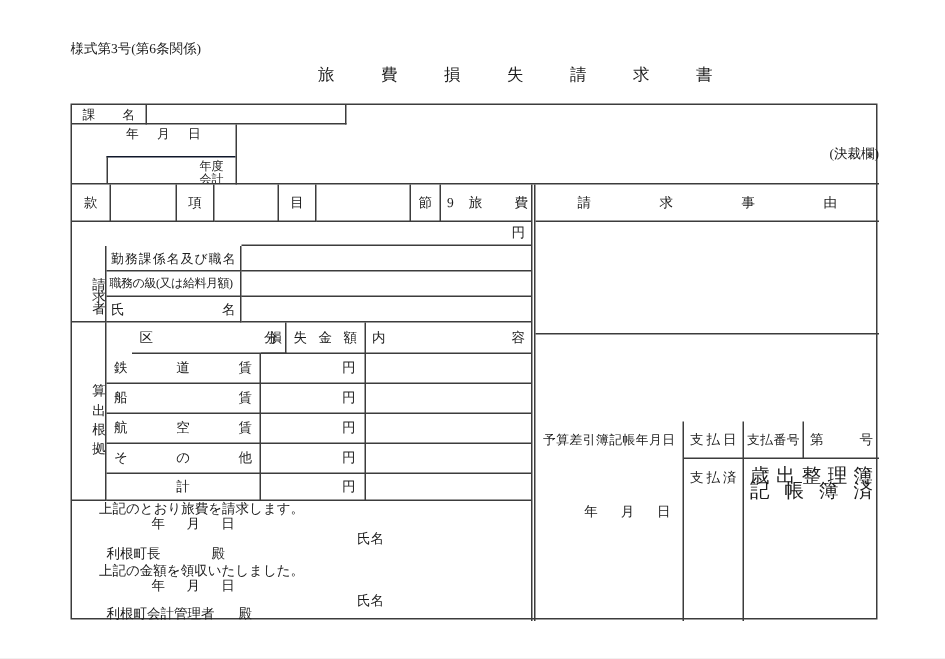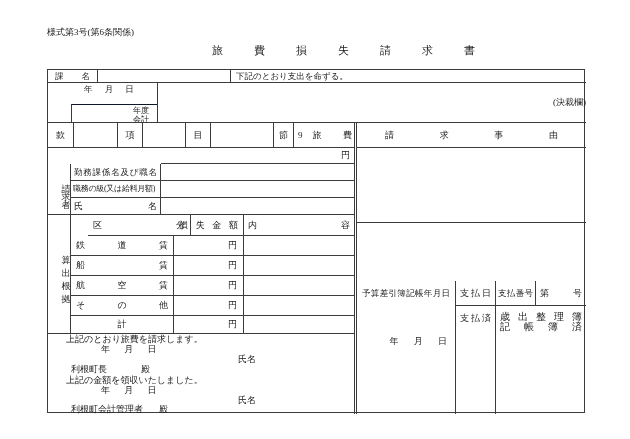--- a/index.html
+++ b/index.html
@@ -28,21 +28,20 @@
 <div class="page">
 
   <div class="abs line" style="left:47px;top:28px;font-size:9px;">様式第3号(第6条関係)</div>
 
   <div class="abs line" style="left:212px;top:45px;font-size:11px;letter-spacing:31px;">旅費損失請求書</div>
 
   <div class="form-table">
 
     <div class="cell bR bB jc" style="left:0;top:0;width:50px;height:13px;line-height:12px;padding:0 7px;font-size:8.5px;">課名</div>
     <div class="cell bR bB" style="left:50px;top:0;width:133px;height:13px;"></div>
-    <div class="cell bB" style="left:183px;top:0;width:355px;height:13px;line-height:12px;padding-left:5px;font-size:8.5px;">下記のとおり支出を命ずる。</div>
 
     <div class="cell bR bB" style="left:0;top:13px;width:110px;height:40px;">
       <span class="abs line" style="left:36px;top:2px;word-spacing:10px;font-size:8.5px;">年 月 日</span>
       <span class="abs line" style="left:2px;top:12px;margin-top:28px;">起案</span>
       <div class="abs bT bL rt" style="left:23px;top:21px;width:87px;height:18px;box-sizing:border-box;padding:1px 9px 0 0;font-size:8px;line-height:9px;">
         <div>年度</div>
         <div>会計</div>
       </div>
     </div>
     <div class="cell bB vflex" style="left:110px;top:13px;width:428px;height:40px;padding-left:50px;">
@@ -127,19 +126,19 @@
     </div>
     <div class="cell bR bB jc" style="left:408px;top:211px;width:40px;height:25px;line-height:24px;padding:0 4px;">支払日</div>
     <div class="cell bR bB jc" style="left:448px;top:211px;width:40px;height:25px;line-height:24px;padding:0 2px;font-size:8.5px;">支払番号</div>
     <div class="cell bB" style="left:488px;top:211px;width:50px;height:25px;line-height:24px;display:flex;justify-content:space-between;padding:0 4px;">
       <span>第</span>
       <span>号</span>
     </div>
     <div class="cell bR" style="left:408px;top:236px;width:40px;height:108px;padding-top:8px;">
       <div class="jc" style="padding:0 4px;">支払済</div>
     </div>
-    <div class="cell" style="left:448px;top:236px;width:90px;height:108px;padding-top:6px;font-size:10px;line-height:10px;">
+    <div class="cell" style="left:448px;top:236px;width:90px;height:108px;padding-top:6px;font-size:13px;line-height:10px;">
       <div class="jc" style="padding:0 4px;">歳出整理簿</div>
       <div class="jc" style="padding:0 4px;">記帳簿済</div>
     </div>
 
   </div>
 </div>
 
 </body></html>

